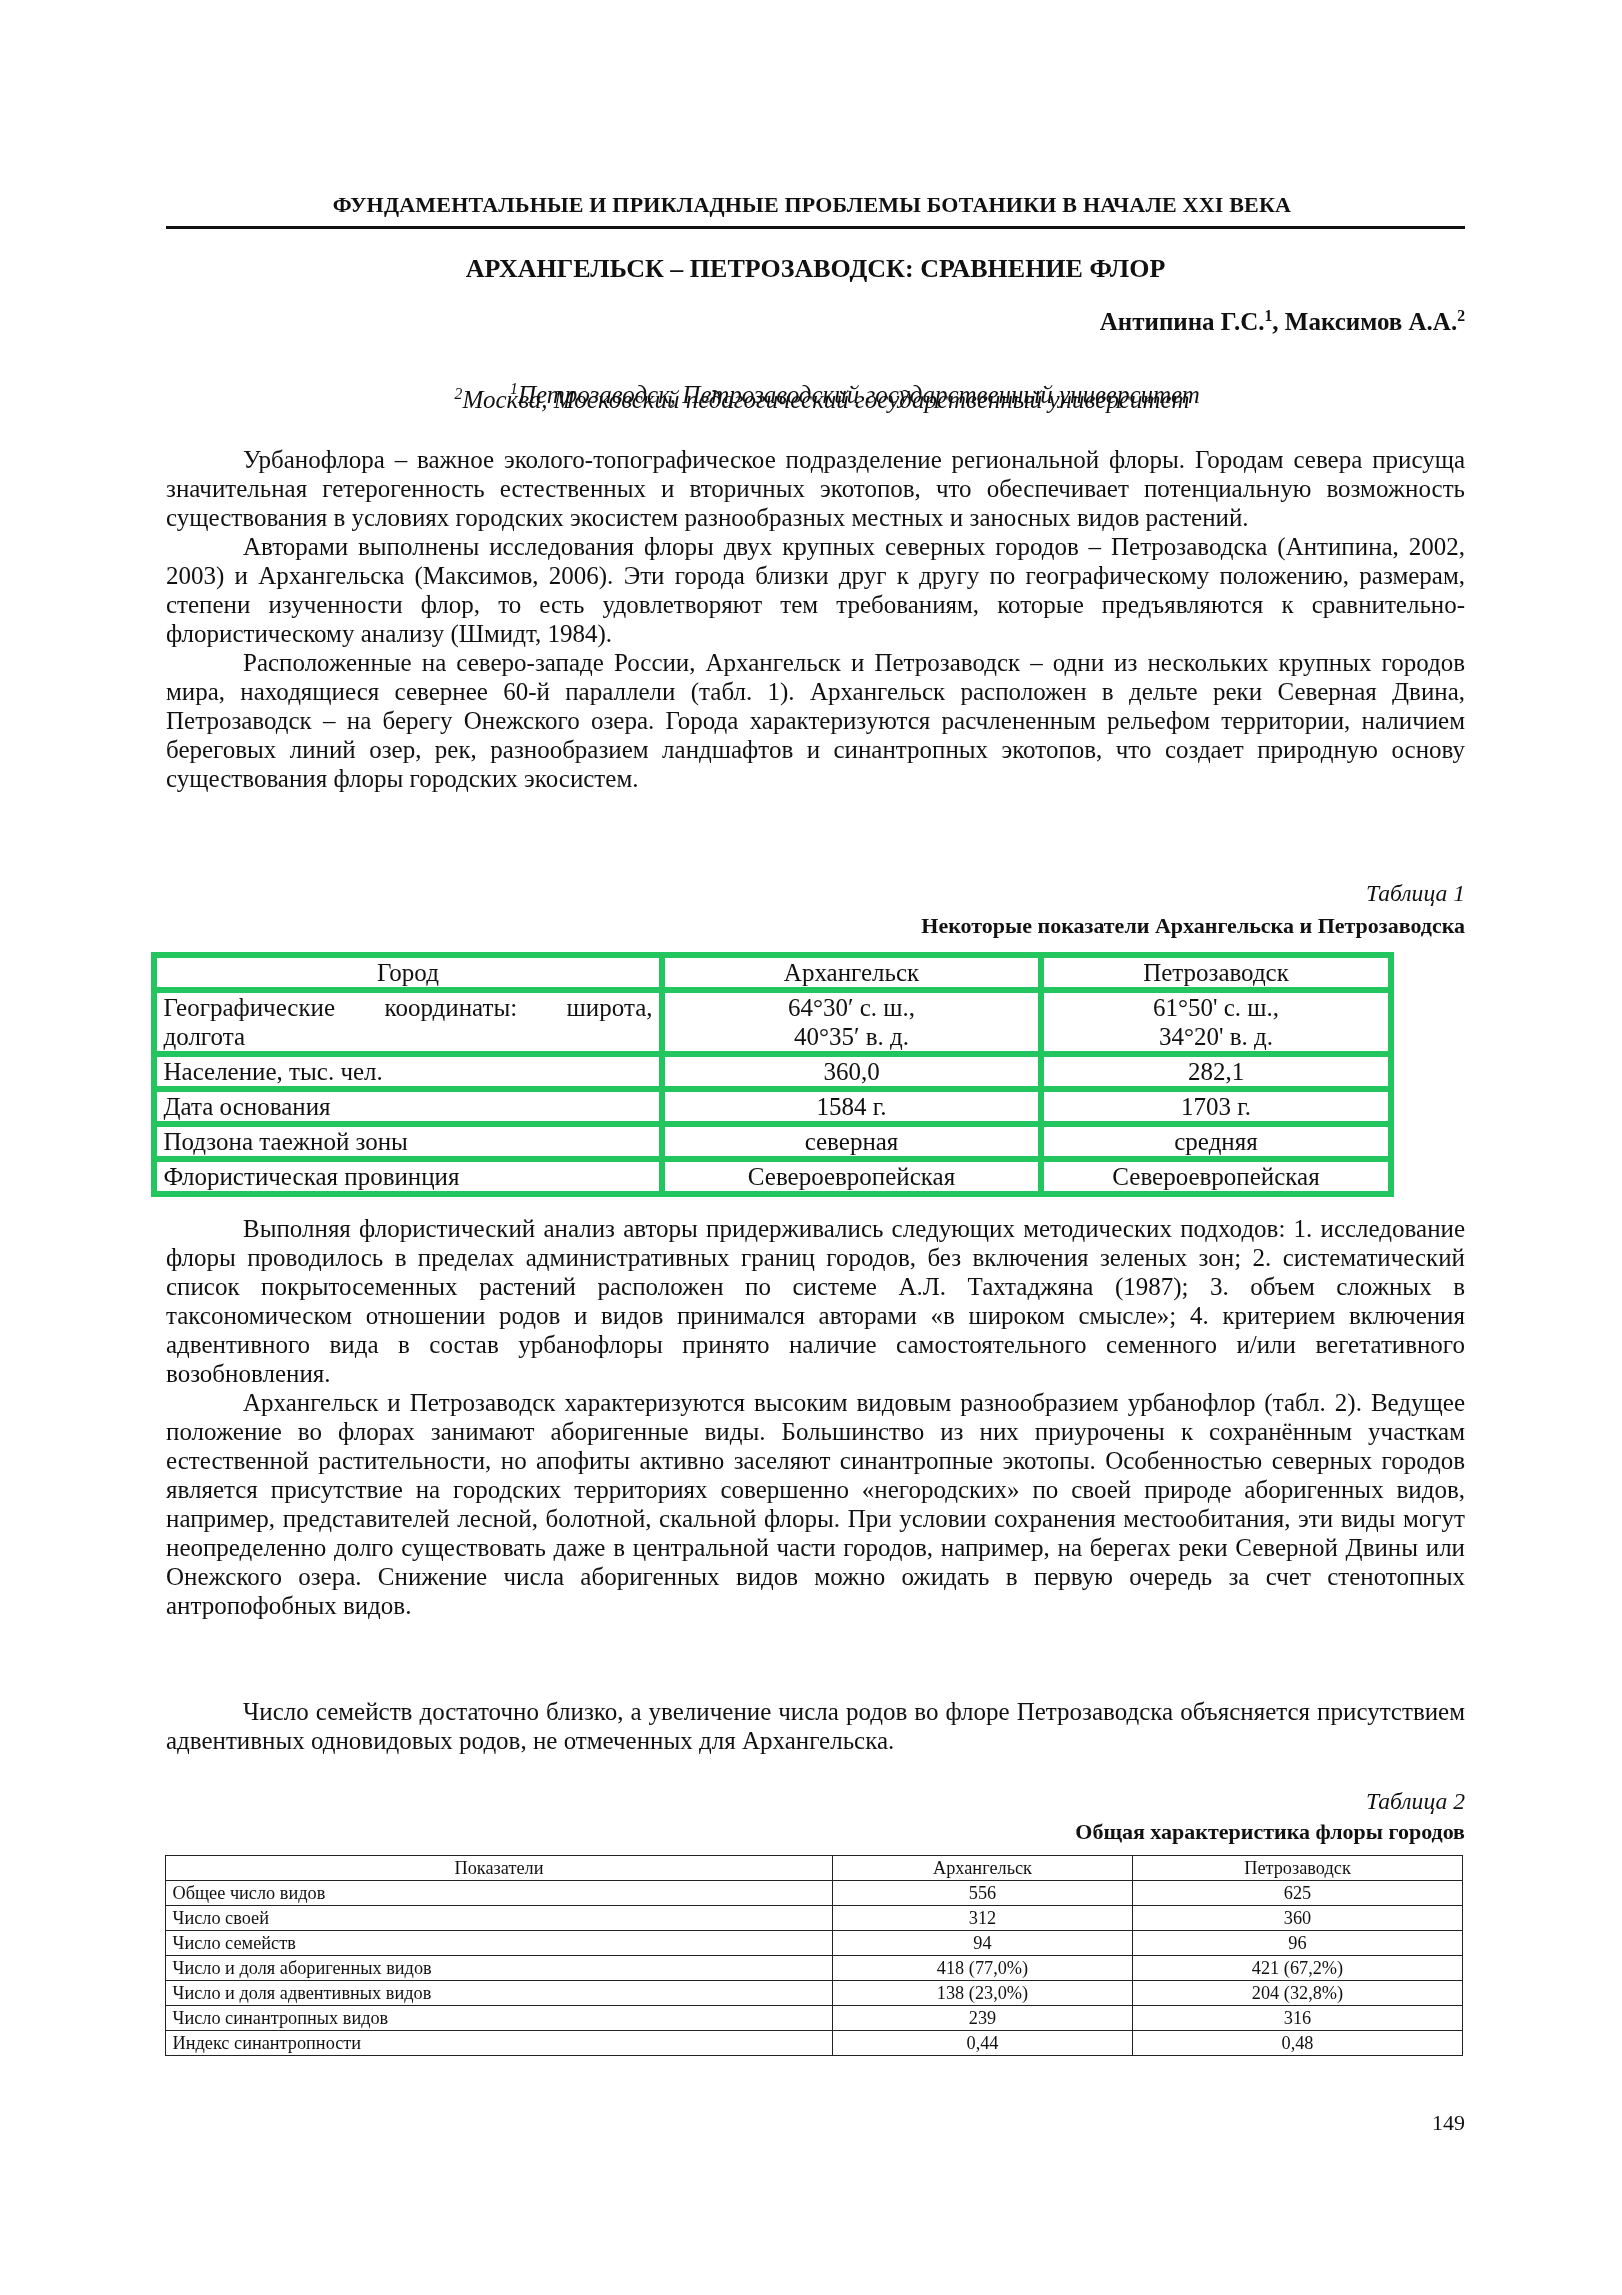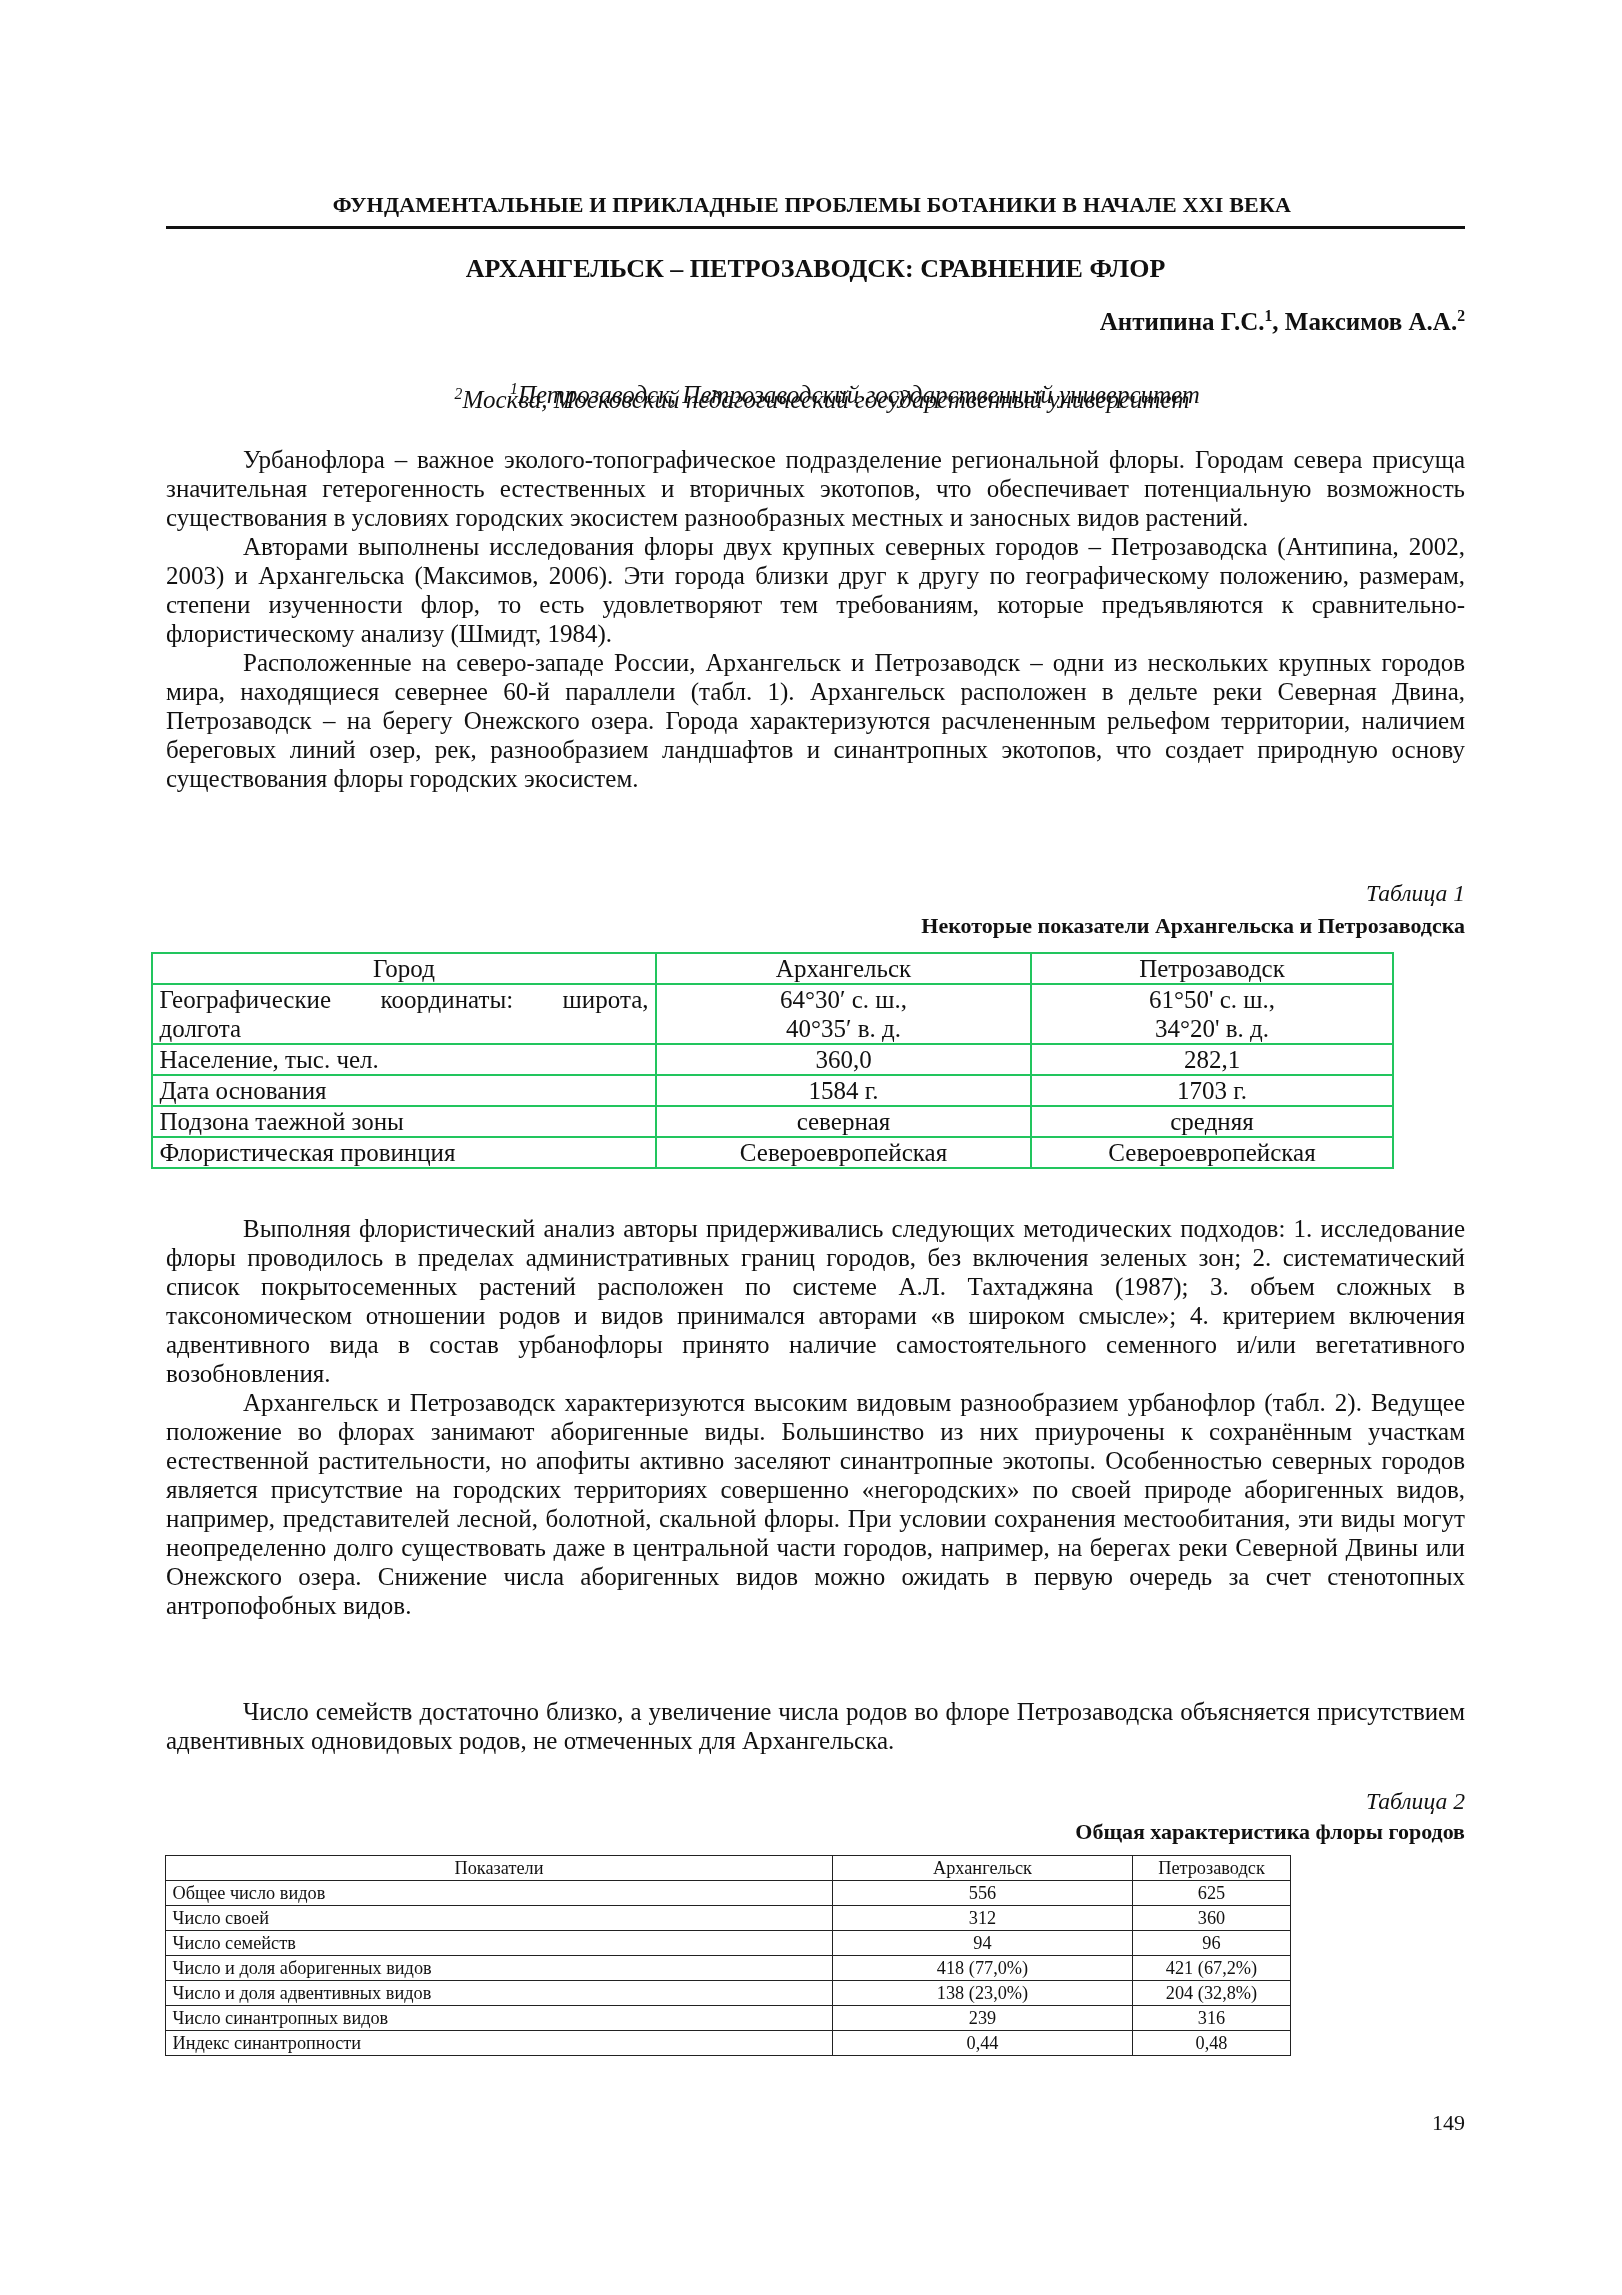--- a/index.html
+++ b/index.html
@@ -15,25 +15,25 @@
   .aff2 { top: 386px; padding-left: 13px; box-sizing: border-box; }
   .body-text { left: 166px; width: 1299px; font-size: 25px; line-height: 29px; text-align: justify; }
   .body-text p { margin: 0; text-indent: 77px; }
   .block1 { top: 445px; }
   .block2 { top: 1214px; }
   .block3 { top: 1697px; }
   .table-label { font-style: italic; font-size: 23.6px; text-align: right; left: 166px; width: 1299px; }
   .table-caption { font-weight: bold; font-size: 22px; text-align: right; left: 166px; width: 1299px; }
   table { border-collapse: collapse; position: absolute; }
   .t1 { left: 151px; top: 952px; width: 1243px; font-size: 25px; }
-  .t1 td { border: 2px solid #22c55e; padding: 0 6.5px; line-height: 29px; vertical-align: top; }
+  .t1 td { border: 6px solid #22c55e; padding: 0 6.5px; line-height: 29px; vertical-align: top; }
   .t1 td.c0 { width: 489px; }
   .t1 td.c1 { width: 360px; text-align: center; }
   .t1 td.c2 { text-align: center; }
-  .t2 { left: 165px; top: 1855px; width: 1126px; font-size: 18.3px; border-radius: 26px; }
+  .t2 { left: 165px; top: 1855px; width: 1298px; font-size: 18.3px; border-radius: 26px; }
   .t2 td { border: 1.3px solid #222; padding: 0 6.5px; line-height: 24px; height: 24px; }
   .t2 td.c0 { width: 653px; }
   .t2 td.c1 { width: 286px; text-align: center; }
   .t2 td.c2 { text-align: center; }
   .t2 tr.hdr td.c0 { text-align: center; }
   .page-num { left: 166px; width: 1299px; top: 2110px; text-align: right; font-size: 22px; }
 </style>
 </head>
 <body>
 

